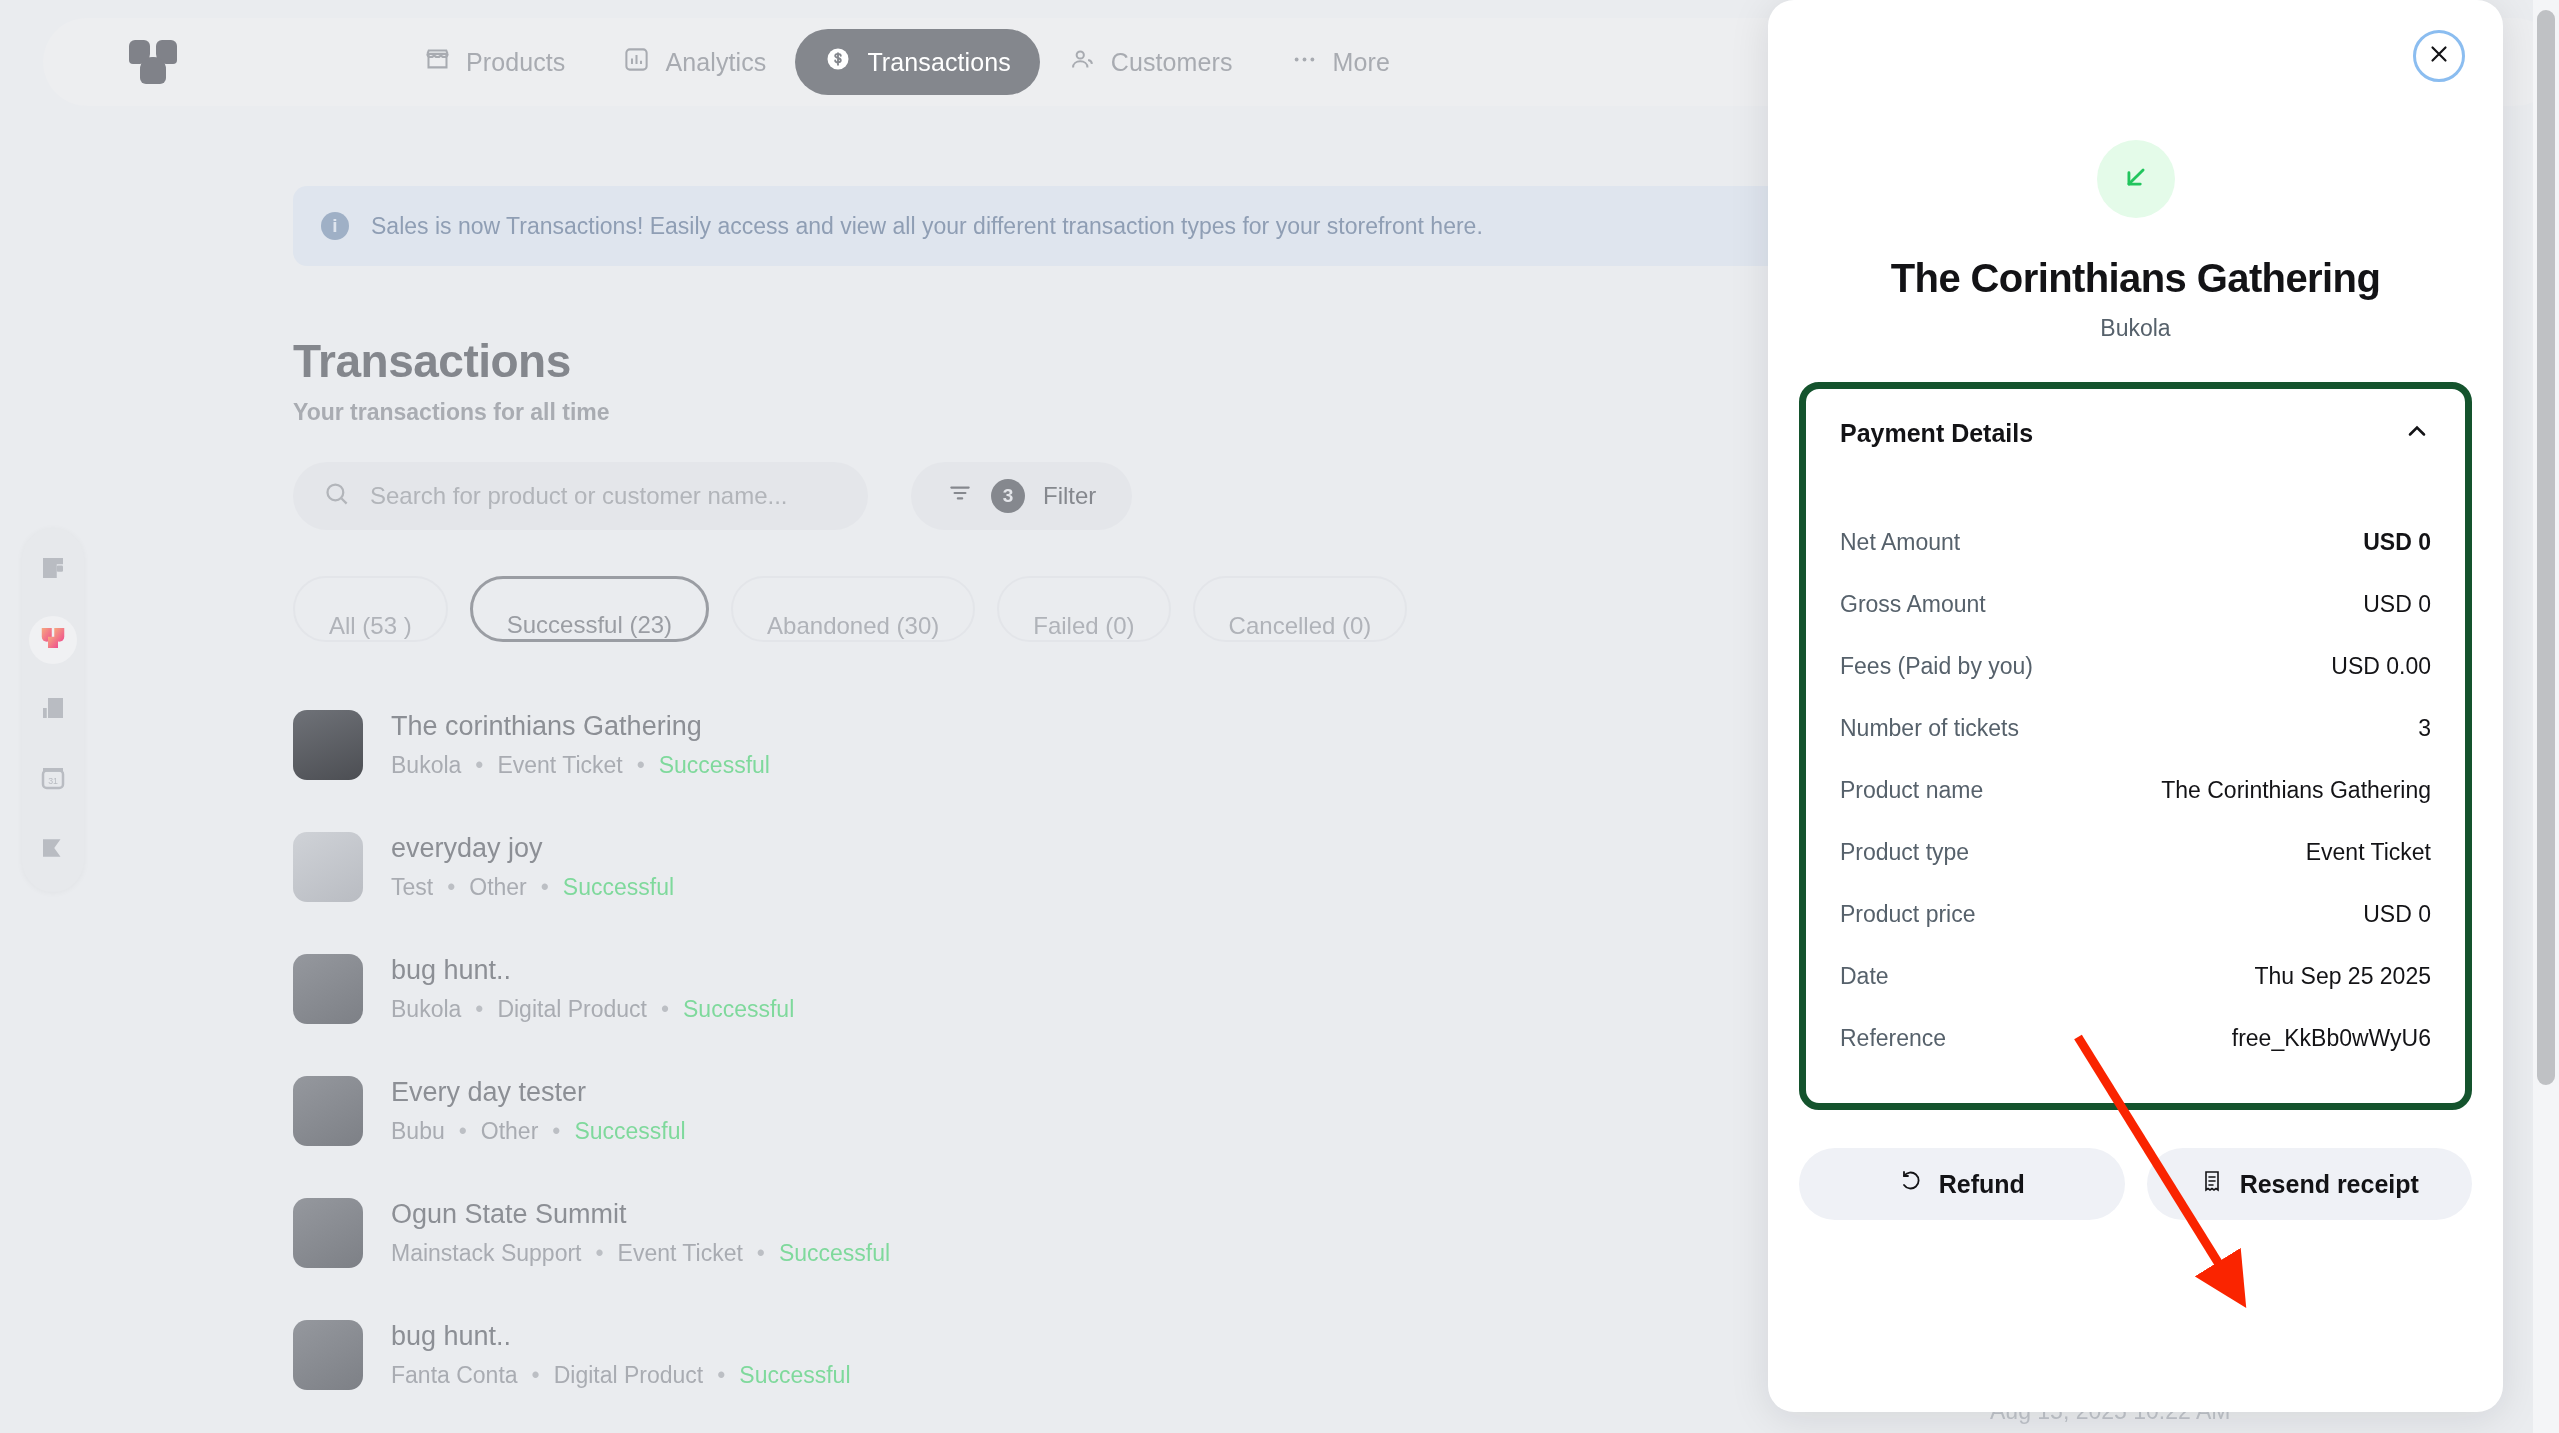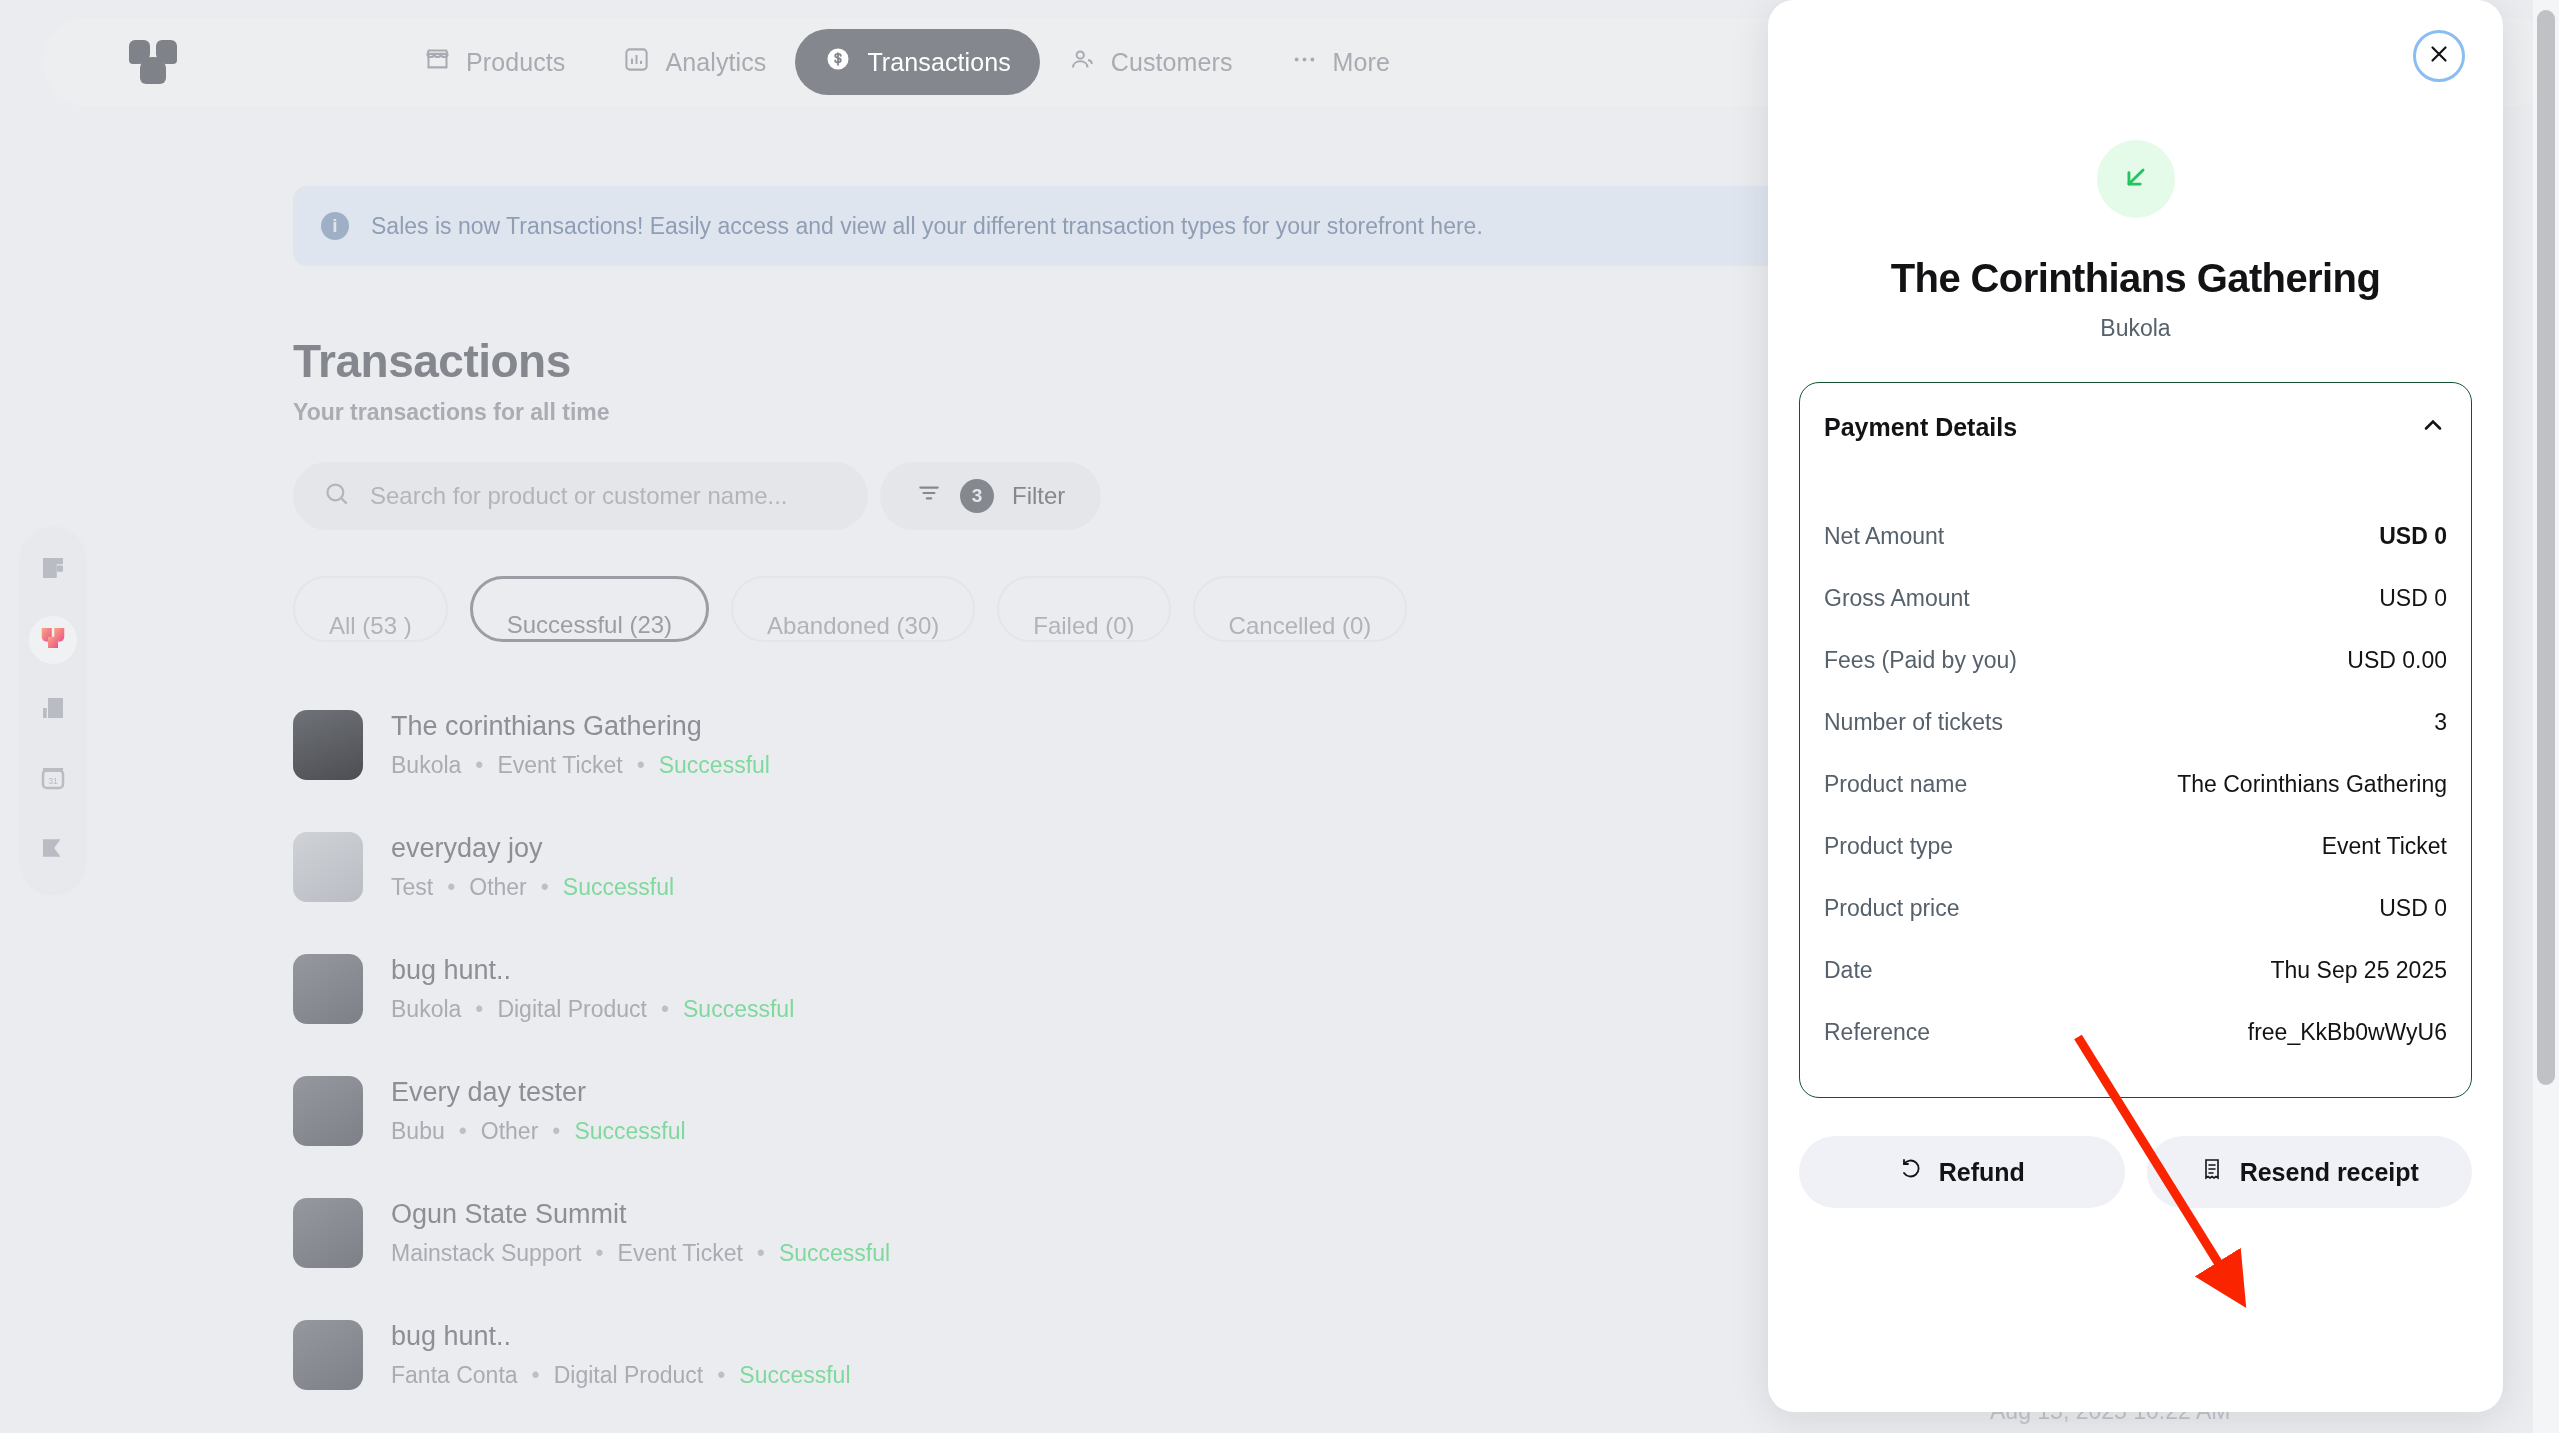--- a/index.html
+++ b/index.html
@@ -65,21 +65,21 @@
   .page-title { font-size: 46px; font-weight: 700; color: #84878d; letter-spacing: -.5px; }
   .page-sub { margin-top: 11px; font-size: 23px; color: #a9acb2; font-weight: bold; }
 
   .range-pill {
     display: flex; align-items: stretch; height: 66px;
     background: #e4e6ea; border-radius: 100px; overflow: hidden; margin-top: 18px;
   }
   .range-seg { display:flex; align-items:center; gap:16px; padding: 0 32px; color:#a3a6ac; font-size:24px; white-space:nowrap; }
   .range-div { width: 1px; background: #d7dadf; }
 
-  .toolbar { margin-top: 36px; display: flex; align-items: center; gap: 12px; }
+  .toolbar { margin-top: 36px; display: flex; align-items: center; gap: 43px; }
   .search {
     width: 575px; height: 68px; background: #e4e6ea; border-radius: 100px;
     display: flex; align-items: center; gap: 20px; padding: 0 30px;
     color: #b2b5ba; font-size: 24px;
   }
   .filter-btn {
     height: 68px; background: #e4e6ea; border-radius: 100px;
     display: flex; align-items: center; gap: 18px; padding: 0 36px;
     color: #85888e; font-size: 24px;
   }
@@ -128,22 +128,22 @@
     display: flex; align-items: center; justify-content: center;
   }
   .avatar-badge {
     width: 78px; height: 78px; border-radius: 50%; background: #e4fbe9;
     margin: 12px auto 0; display: flex; align-items: center; justify-content: center;
   }
   .panel-title { margin-top: 38px; text-align: center; font-size: 40px; font-weight: 800; color: #131316; letter-spacing: -.6px; }
   .panel-subtitle { margin-top: 14px; text-align: center; font-size: 23px; color: #56616b; }
 
   .details-card {
-    margin: 40px 31px 0; border: 1px solid #14532d; border-radius: 20px;
-    padding: 28px 24px 34px; flex: none;
+    margin: 40px 31px 0; border: 7px solid #14532d; border-radius: 20px;
+    padding: 28px 34px 34px; flex: none;
   }
   .details-head { display: flex; align-items: center; justify-content: space-between; }
   .details-head .t { font-size: 25px; font-weight: 700; color: #131316; }
   .kv-list { margin-top: 62px; }
   .kv { display: flex; align-items: center; justify-content: space-between; height: 62px; }
   .kv .k { font-size: 23px; color: #56616b; }
   .kv .v { font-size: 23px; color: #131316; text-align: right; }
   .kv .v.bold { font-weight: 700; }
 
   .panel-actions { margin: 38px 31px 0; display: flex; gap: 22px; }

